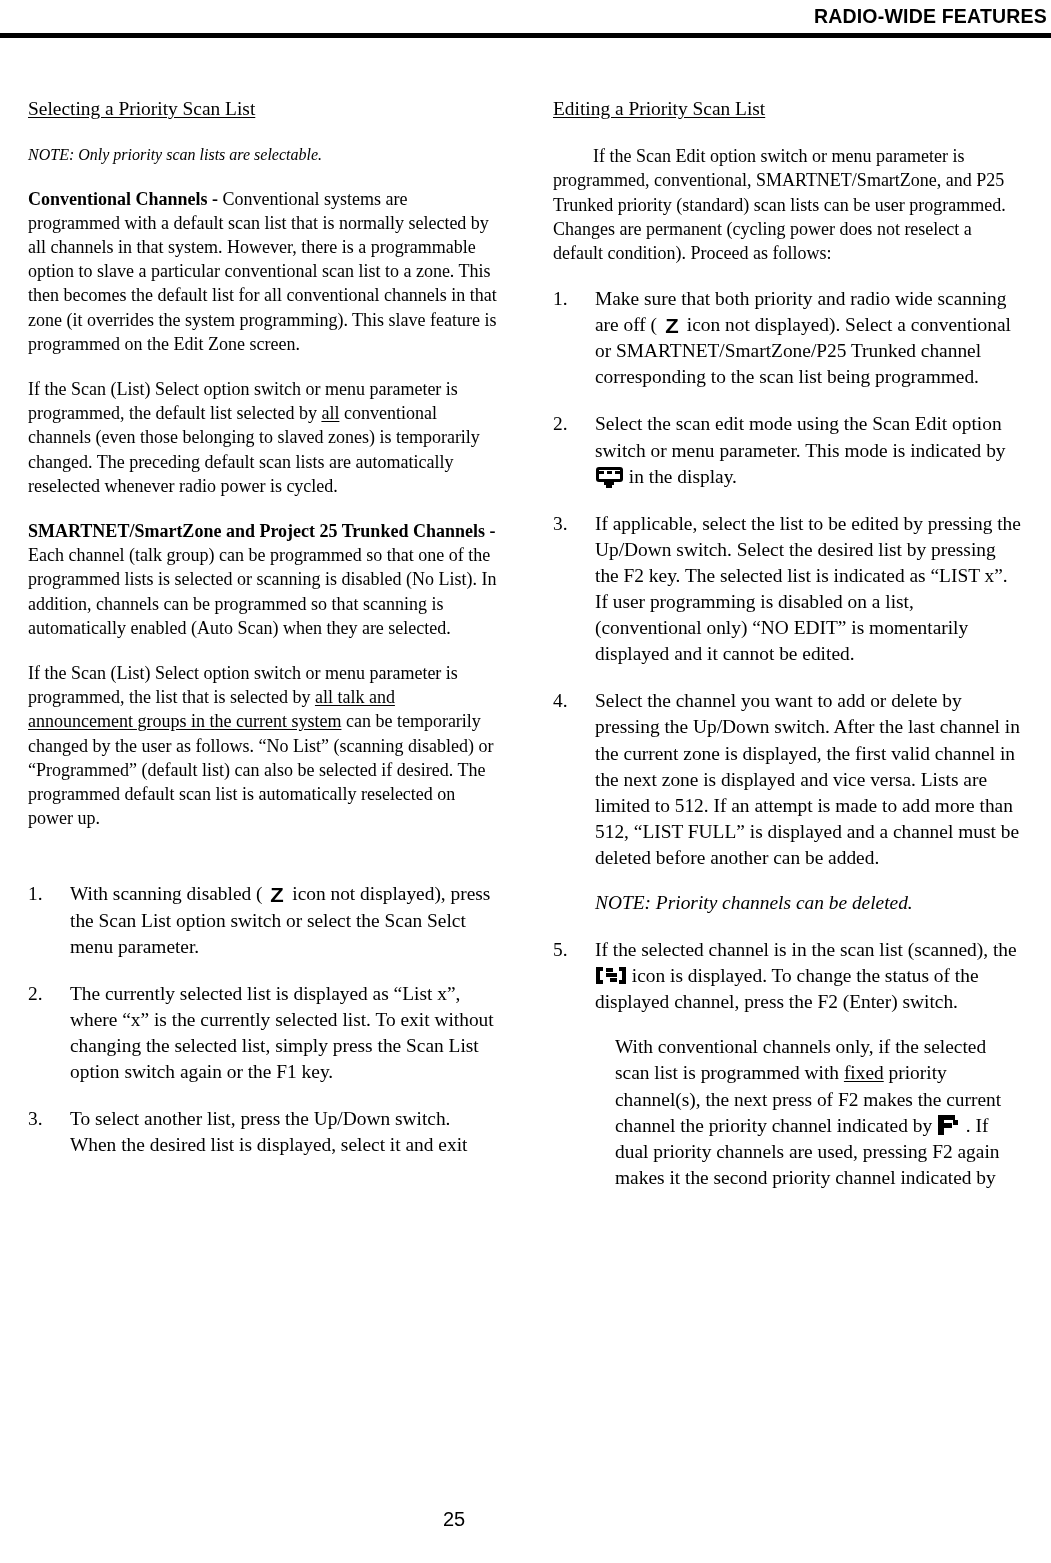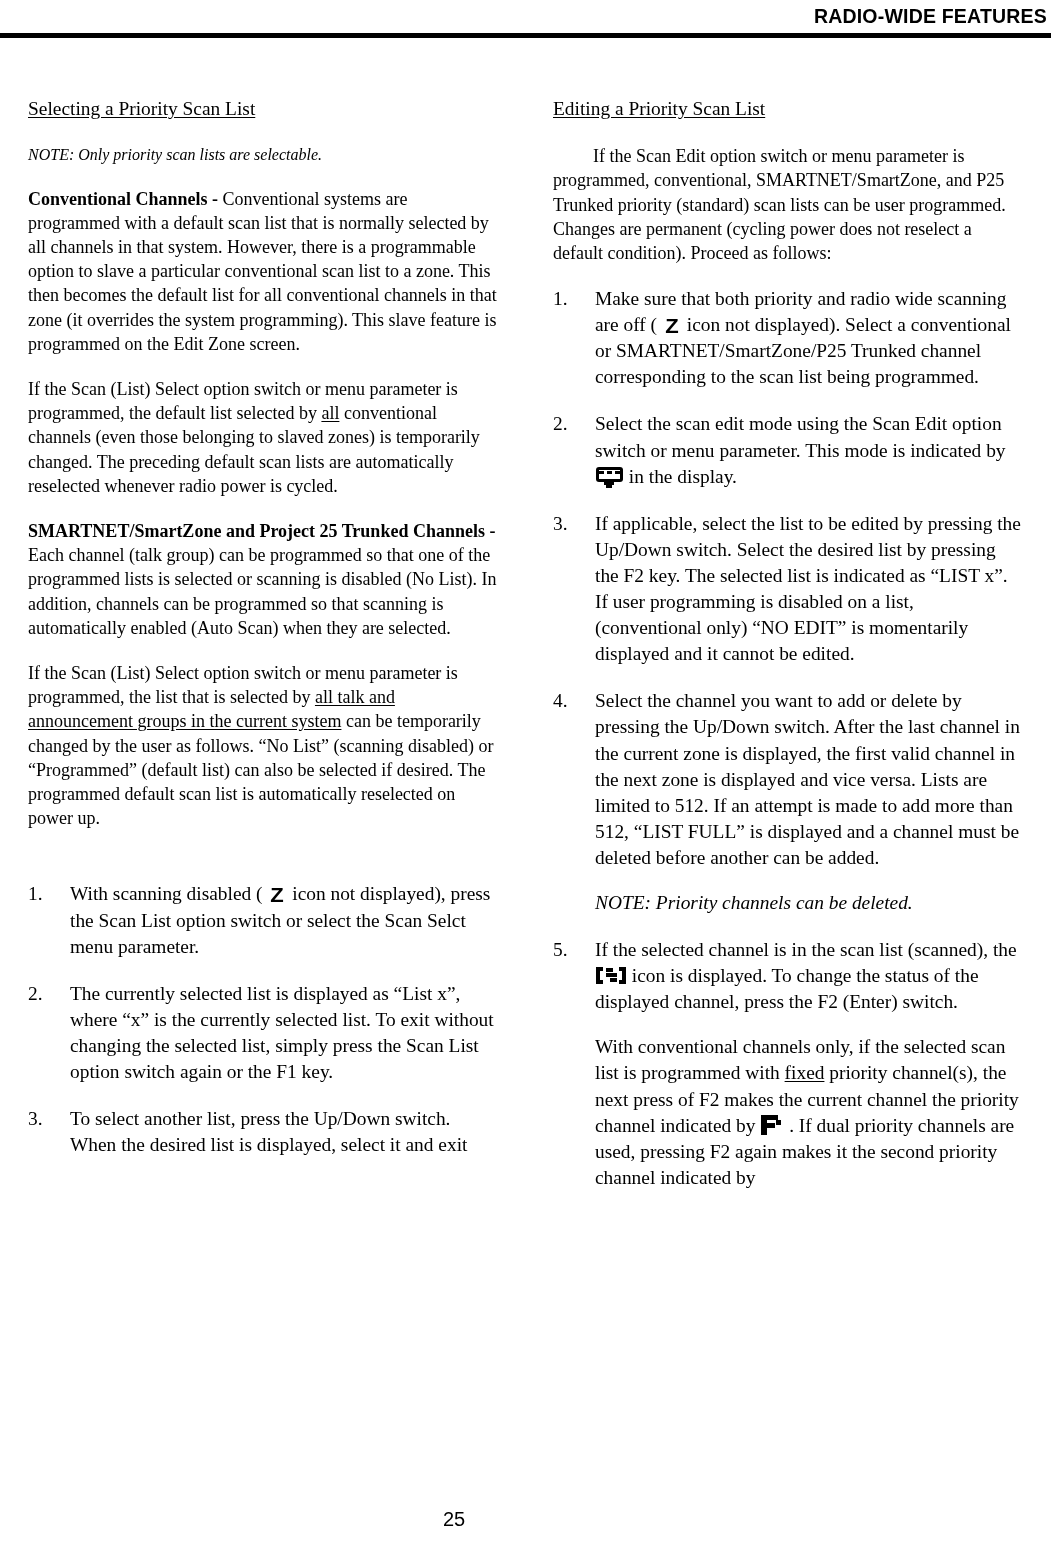--- a/index.html
+++ b/index.html
@@ -106,20 +106,21 @@
   }
   ol.steps > li > .num {
     position: absolute;
     left: 0;
     top: 0;
     width: 34px;
     text-align: left;
   }
   ol.steps > li .sub-para {
     margin-top: 19px;
+    margin-left: 20px;
   }
   ol.steps > li .sub-note {
     margin-top: 19px;
     font-style: italic;
   }
 
   
   .gap-lg { height: 30px; }
 
   

